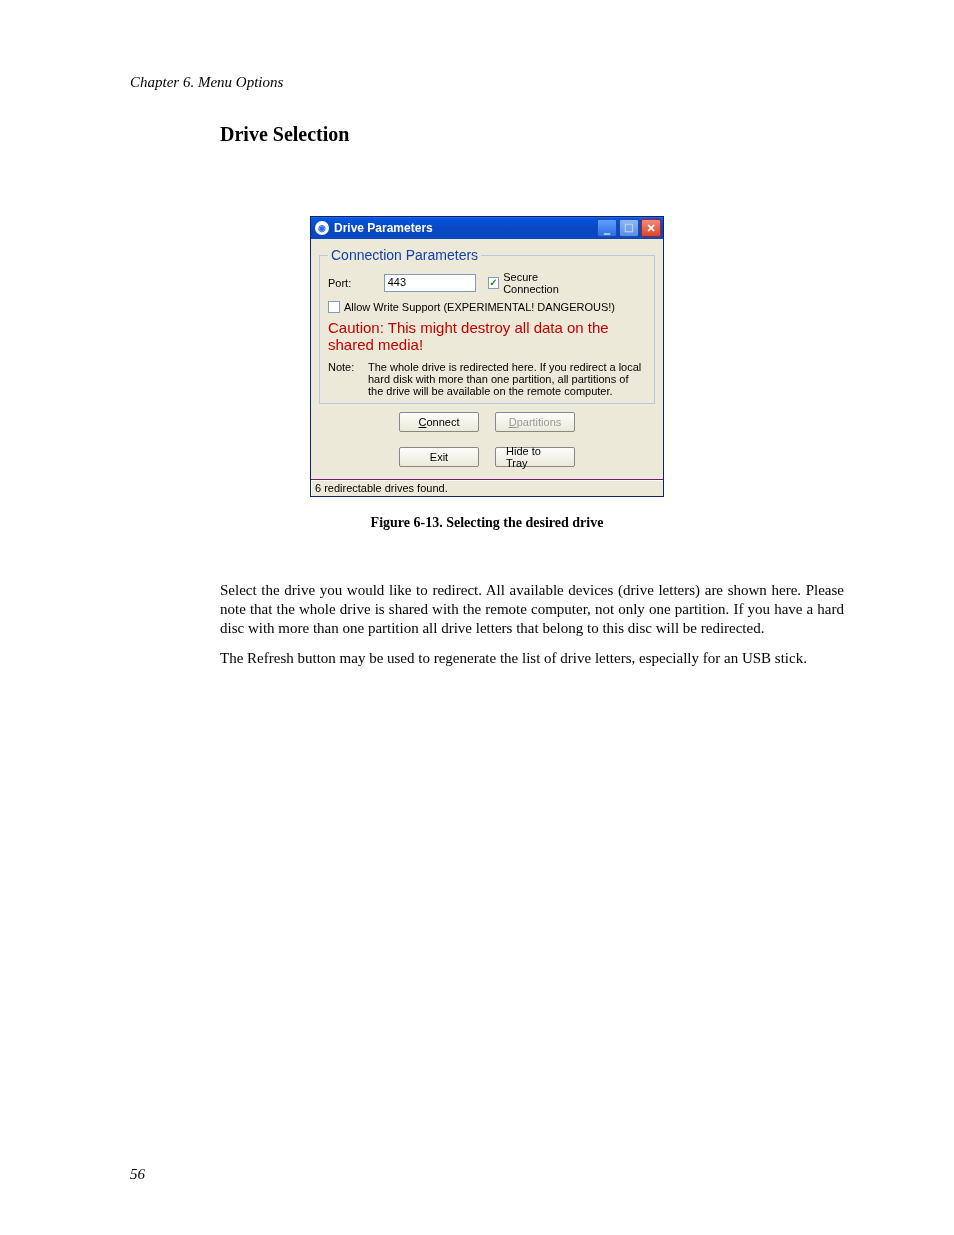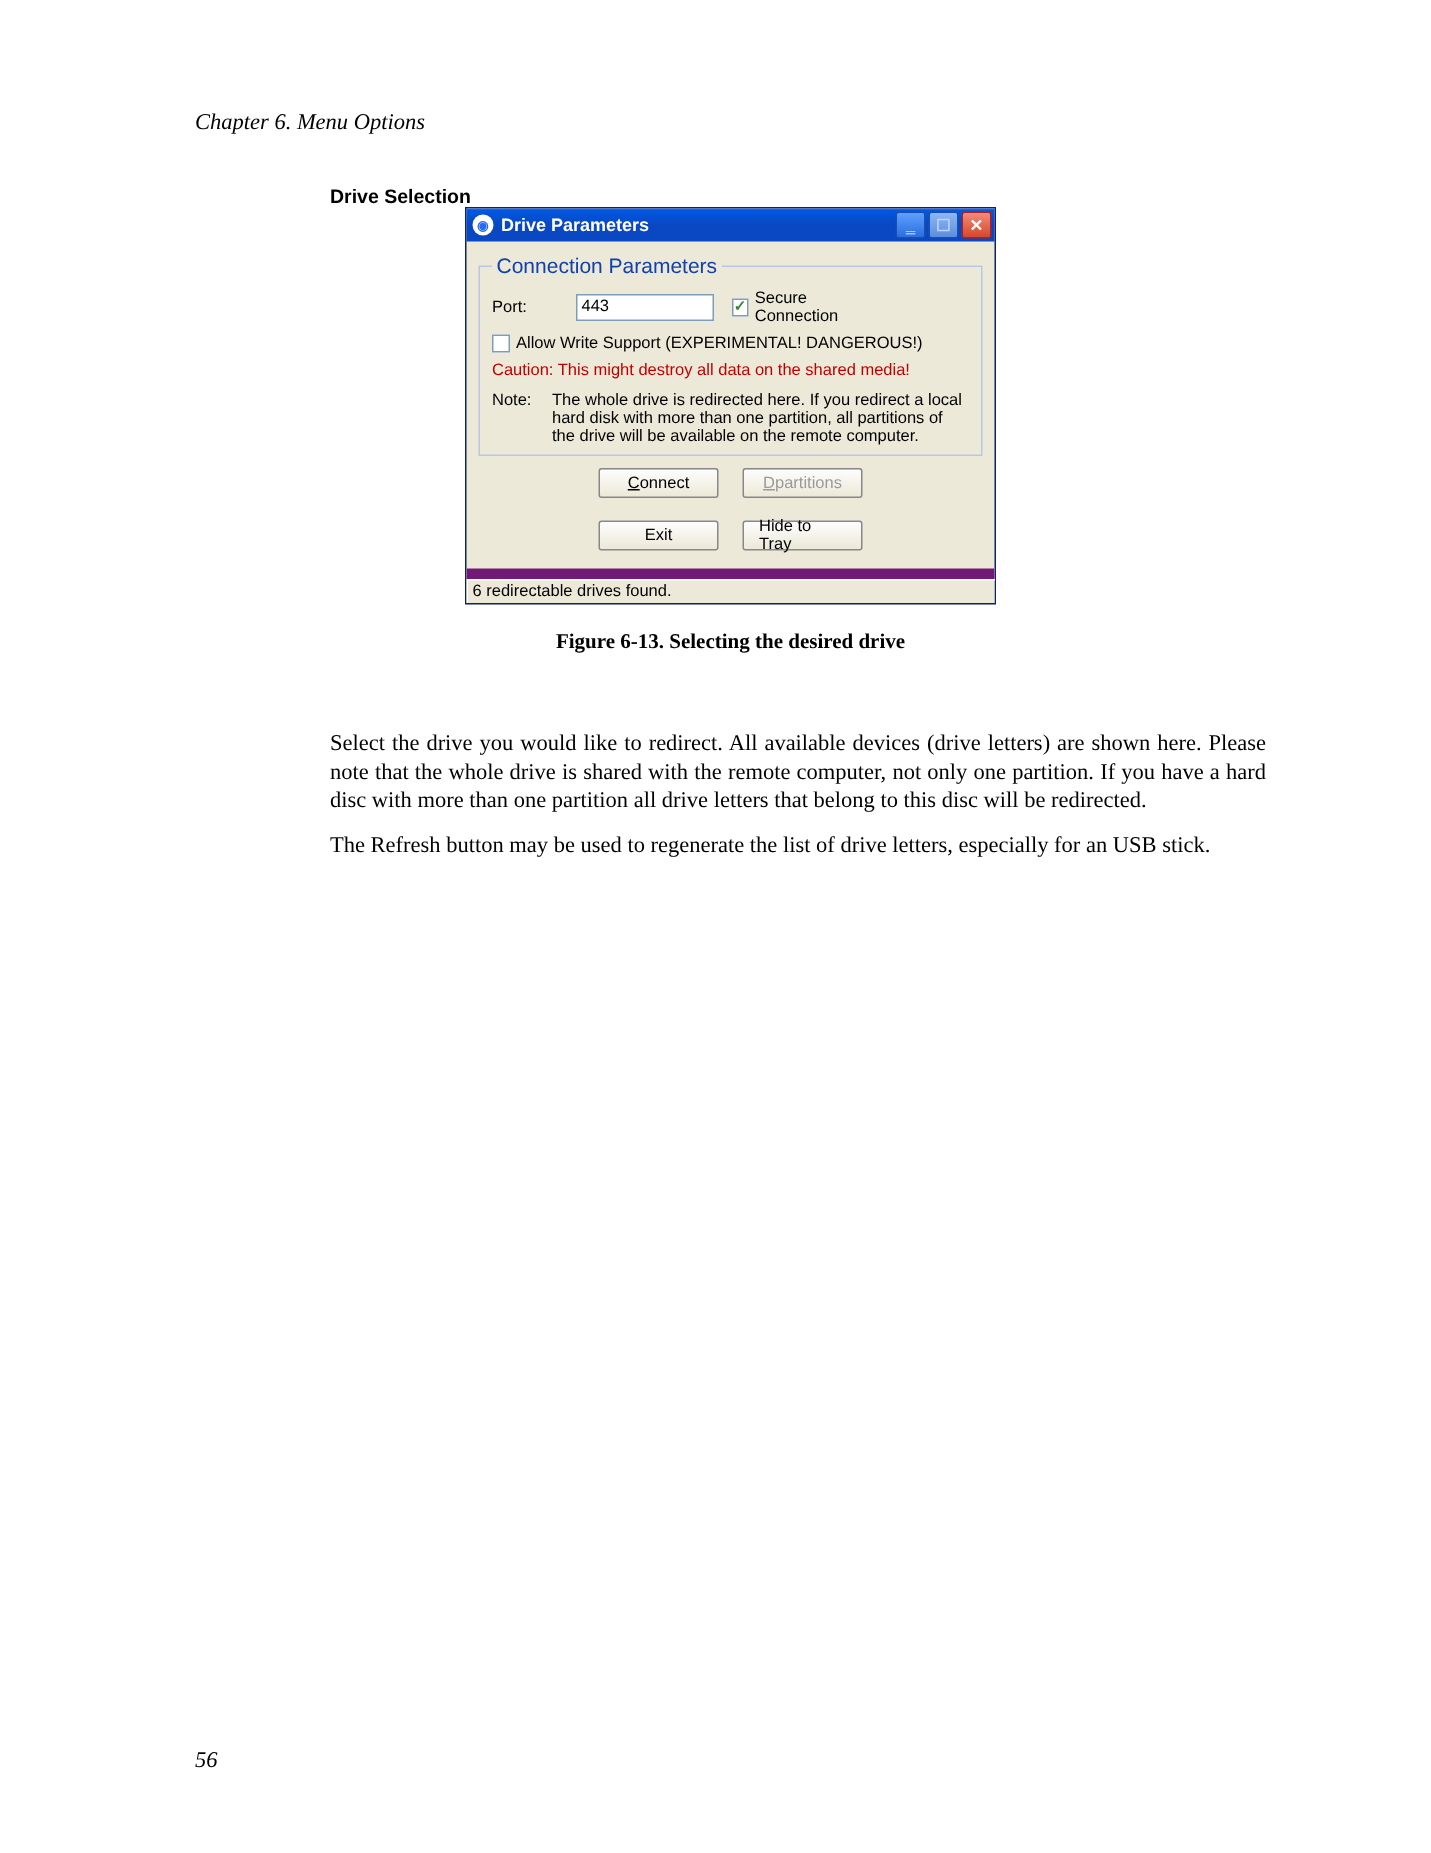--- a/index.html
+++ b/index.html
@@ -15,24 +15,25 @@
   }
   .page {
     padding: 74px 110px 0 130px;
   }
   .chapter-header {
     font-style: italic;
     font-size: 15px;
     margin-bottom: 32px;
   }
   .section-title {
-    font-family: Liberation Sans, sans-serif;
-    font-weight: bold;
-    font-size: 13px;
+    font-family: Liberation Serif, serif;
+    font-weight: bold;
+    font-size: 20px;
     margin-left: 90px;
+    margin-bottom: 70px;
   }
 
   
   .dialog {
     width: 354px;
     margin: 0 auto 18px auto;
     border: 1px solid #0a246a;
     background: #ece9d8;
     font-family: Tahoma, Arial, sans-serif;
     font-size: 11px;
@@ -156,32 +157,32 @@
   }
   .chkbox {
     width: 12px; height: 12px;
     border: 1px solid #7f9db9;
     background: #fff;
     margin-right: 4px;
     display: inline-flex; align-items: center; justify-content: center;
     font-size: 10px; color: #2a8a2a; font-weight: bold;
     line-height: 1;
   }
-  .caution { color: #c00000; font-size: 11px; margin: 4px 0 8px 0; }
+  .caution { color: #c00000; font-size: 15px; margin: 4px 0 8px 0; }
   .note-row { display: flex; gap: 6px; font-size: 11px; margin-top: 4px; }
   .note-row .note-label { width: 34px; flex-shrink: 0; }
   .note-row .note-text { flex: 1; }
 
   .auth-row { display: flex; align-items: center; gap: 6px; }
 
   .btn-row { display: flex; justify-content: center; gap: 16px; margin: 8px 0 10px 0; }
   .btn-wide { width: 80px; }
 
   .statusbar {
-    border-top: 7px solid #701a75;
+    border-top: 1px solid #701a75;
     background: #ece9d8;
     font-size: 11px;
     padding: 2px 4px;
     box-shadow: inset 1px 1px 0 #fff;
   }
 
   .caption {
     text-align: center;
     font-weight: bold;
     font-size: 14px;

